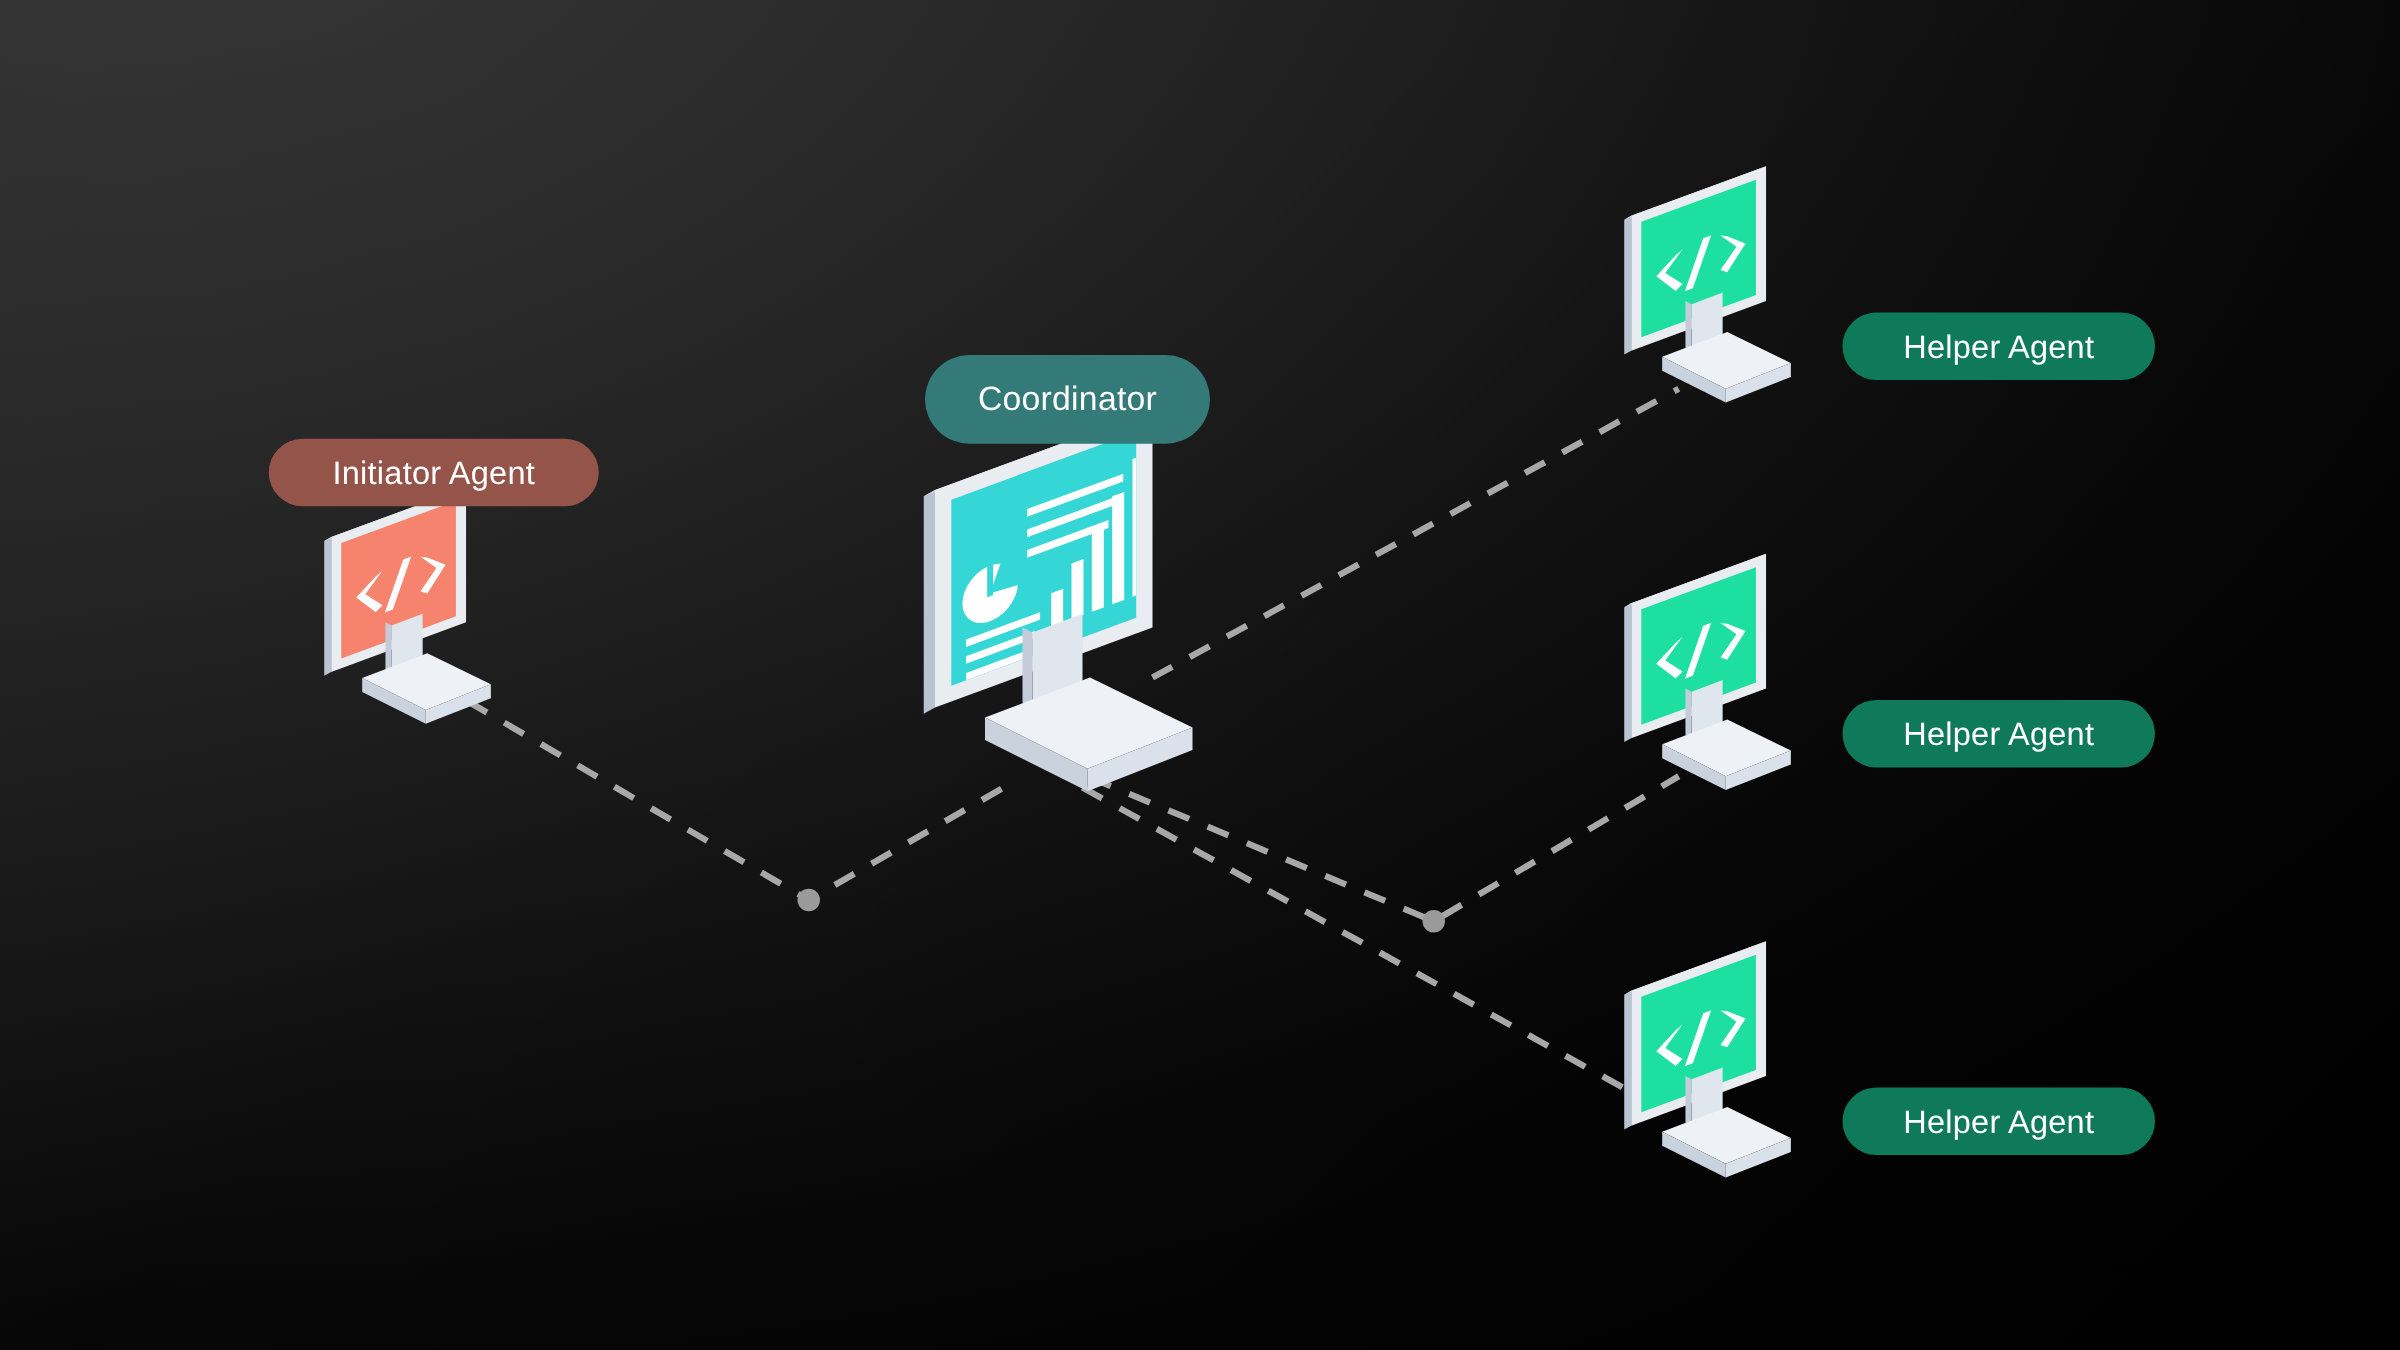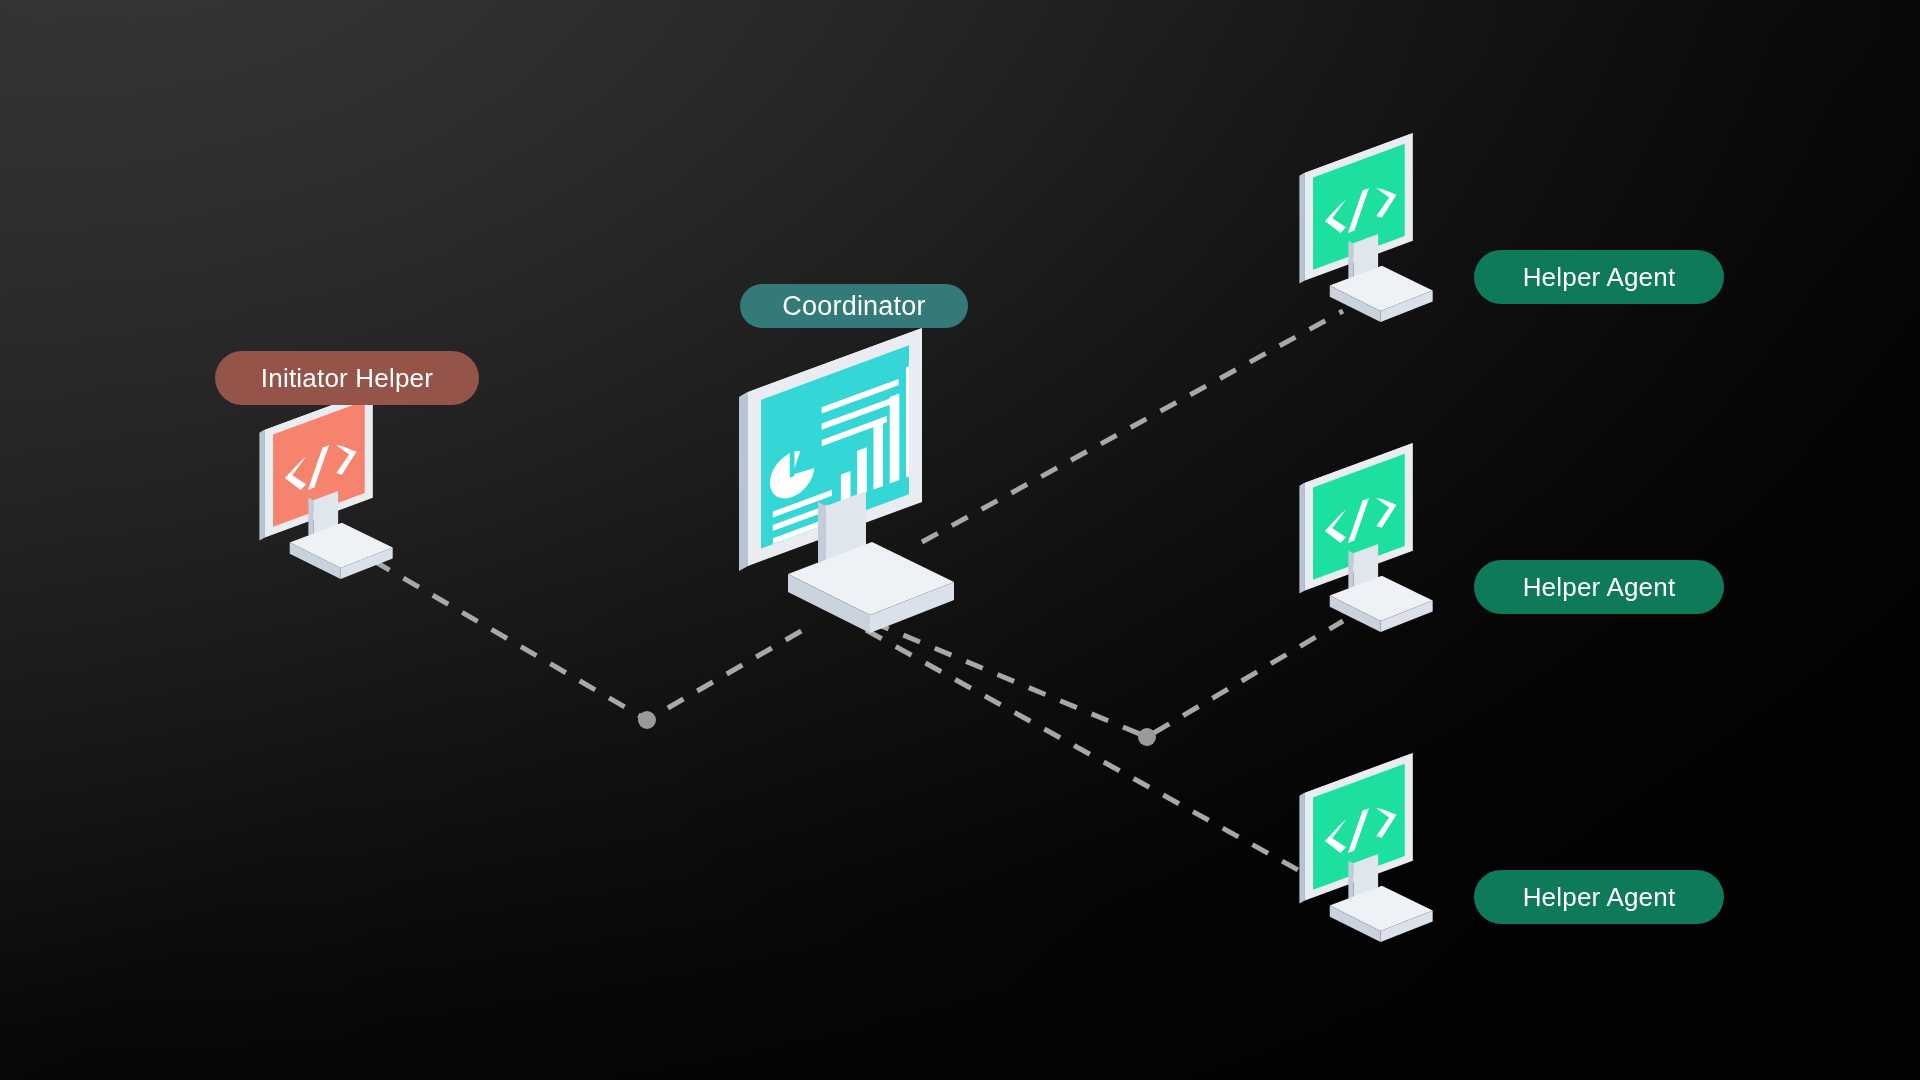--- a/index.html
+++ b/index.html
@@ -172,23 +172,23 @@
         </g>
         <polygon points="86,186 126,171 126,231 86,246" fill="#dfe6ee"></polygon>
         <polygon points="86,186 86,246 78,242 78,182" fill="#c3ccd8"></polygon>
         <polygon points="48,254 132,222 214,262 130,295" fill="#eef2f7"></polygon>
         <polygon points="48,254 130,295 130,313 48,272" fill="#c9d2dd"></polygon>
         <polygon points="130,295 214,262 214,280 130,313" fill="#dae1ea"></polygon>
       </g>
     </svg>
 
   <div id="pill-initiator" class="pill" style="left: 215px; top: 307px; width: 264px; height: 54px; background: rgb(148, 84, 74); font-size: 26px;">
-    <span class="pill-label">Initiator Helper</span>
+    <span class="pill-label">Initiator Agent</span>
   </div>
-  <div id="pill-coordinator" class="pill" style="left: 740px; top: 240px; width: 228px; height: 44px; background: rgb(51, 122, 120); font-size: 27px;">
+  <div id="pill-coordinator" class="pill" style="left: 740px; top: 240px; width: 228px; height: 71px; background: rgb(51, 122, 120); font-size: 27px;">
     <span class="pill-label">Coordinator</span>
   </div>
   <div id="pill-helper-1" class="pill" style="left: 1474px; top: 206px; width: 250px; height: 54px; background: rgb(15, 122, 89); font-size: 26px;">
     <span class="pill-label">Helper Agent</span>
   </div>
   <div id="pill-helper-2" class="pill" style="left: 1474px; top: 516px; width: 250px; height: 54px; background: rgb(15, 122, 89); font-size: 26px;">
     <span class="pill-label">Helper Agent</span>
   </div>
   <div id="pill-helper-3" class="pill" style="left: 1474px; top: 826px; width: 250px; height: 54px; background: rgb(15, 122, 89); font-size: 26px;">
     <span class="pill-label">Helper Agent</span>

